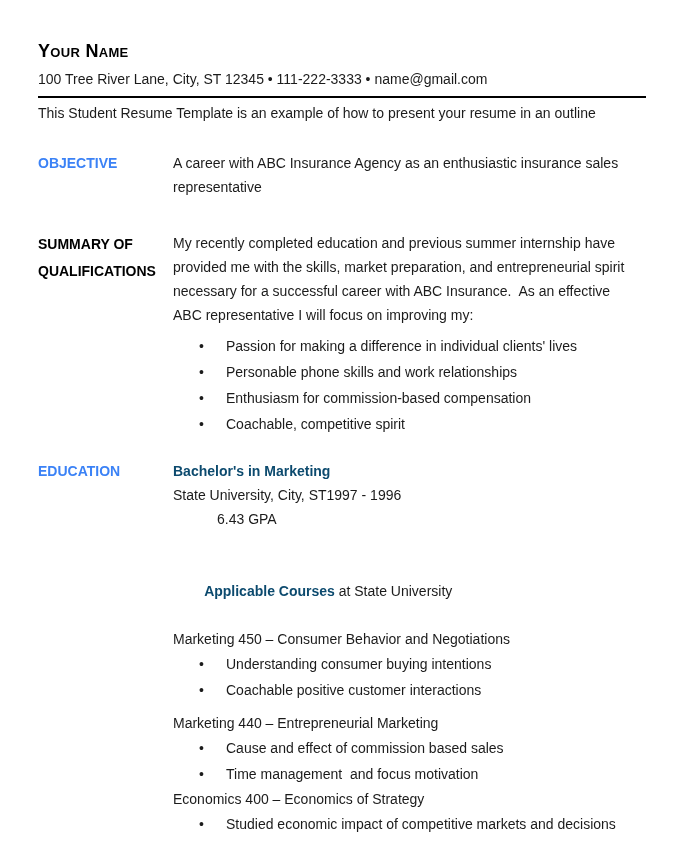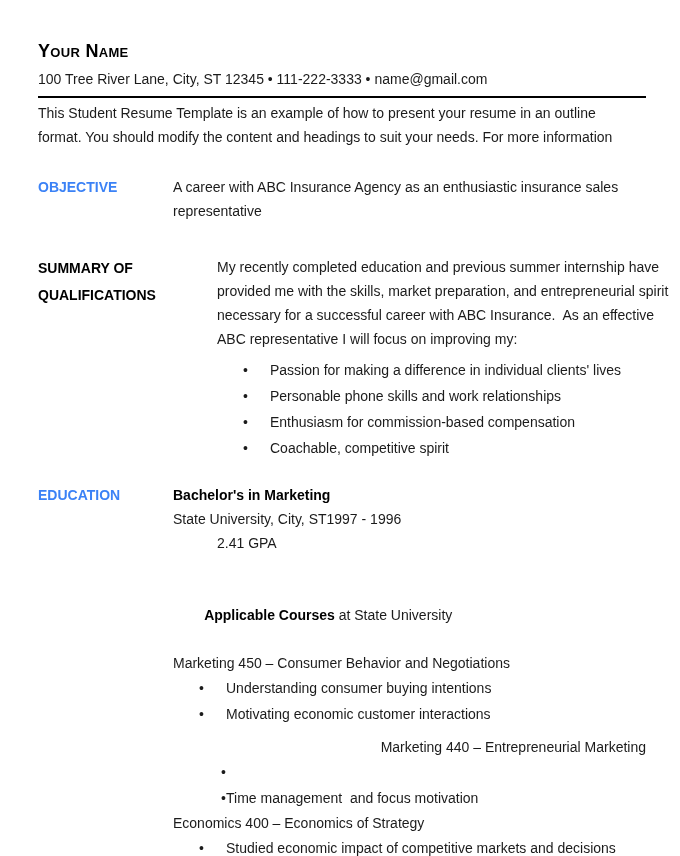--- a/index.html
+++ b/index.html
@@ -24,43 +24,42 @@
     letter-spacing: 0.3px;
     color: #000;
   }
   .contact { line-height: 20px; white-space: pre; }
   .divider { border-top: 2px solid #000; margin-top: 7px; }
   .intro { margin-top: 3px; }
   .line { display: block; line-height: 24px; white-space: pre; }
   .section { display: grid; grid-template-columns: 135px 1fr; margin-top: 26px; }
   .section-label { font-weight: 700; color: #3b82f6; line-height: 24px; }
   .label-line { line-height: 27px; font-weight: 700; color: #000; }
-  .sec-summary { margin-top: 32px; gap: 44px; }
+  .sec-summary { margin-top: 32px; }
   .sec-education { margin-top: 22px; }
   .bullets { margin-top: 6px; }
   .bullet { display: flex; line-height: 26px; padding-left: 26px; }
   .bullet .mark { width: 27px; flex: none; }
   .bullet .btext { white-space: pre; }
   .gpa { padding-left: 44px; }
   .courses-heading { margin-top: 24px; }
-  .courses-heading strong, .degree { font-weight: 700; color: #000000; }
-  .course-group.gap { margin-top: 8px; text-align: right; }
+  .courses-heading strong, .degree { font-weight: 700; color: #0c4a6e; }
+  .course-group.gap { margin-top: 8px; }
 </style>
 </head>
 <body>
 
 <div class="page">
 
   <header>
     <h1 class="name">Your Name</h1>
     <div class="contact">100 Tree River Lane, City, ST 12345 • 111-222-3333 • name@gmail.com</div>
     <div class="divider"></div>
     <div class="intro">
       <span class="line">This Student Resume Template is an example of how to present your resume in an outline</span>
-      <span class="line">format. You should modify the content and headings to suit your needs. For more information</span>
     </div>
   </header>
 
   <section class="section sec-objective">
     <div class="section-label">OBJECTIVE</div>
     <div>
       <span class="line">A career with ABC Insurance Agency as an enthusiastic insurance sales</span>
       <span class="line">representative</span>
     </div>
   </section>
@@ -94,42 +93,43 @@
         </div>
       </div>
     </div>
   </section>
 
   <section class="section sec-education">
     <div class="section-label">EDUCATION</div>
     <div>
       <span class="line degree">Bachelor's in Marketing</span>
       <span class="line">State University, City, ST1997 - 1996</span>
-      <span class="line gpa">2.41 GPA</span>
+      <span class="line gpa">6.43 GPA</span>
 
       <div class="line courses-heading">
         <strong>Applicable Courses</strong><span> at State University</span>
       </div>
 
       <div class="course-group">
         <span class="line">Marketing 450 – Consumer Behavior and Negotiations</span>
         <div class="bullet">
           <span class="mark">•</span>
           <span class="btext">Understanding consumer buying intentions</span>
         </div>
         <div class="bullet">
           <span class="mark">•</span>
-          <span class="btext">Motivating economic customer interactions</span>
+          <span class="btext">Coachable positive customer interactions</span>
         </div>
       </div>
 
       <div class="course-group gap">
         <span class="line">Marketing 440 – Entrepreneurial Marketing</span>
         <div class="bullet">
           <span class="mark">•</span>
+          <span class="btext">Cause and effect of commission based sales</span>
         </div>
         <div class="bullet">
           <span class="mark">•</span>
           <span class="btext">Time management  and focus motivation</span>
         </div>
       </div>
 
       <div class="course-group">
         <span class="line">Economics 400 – Economics of Strategy</span>
         <div class="bullet">

